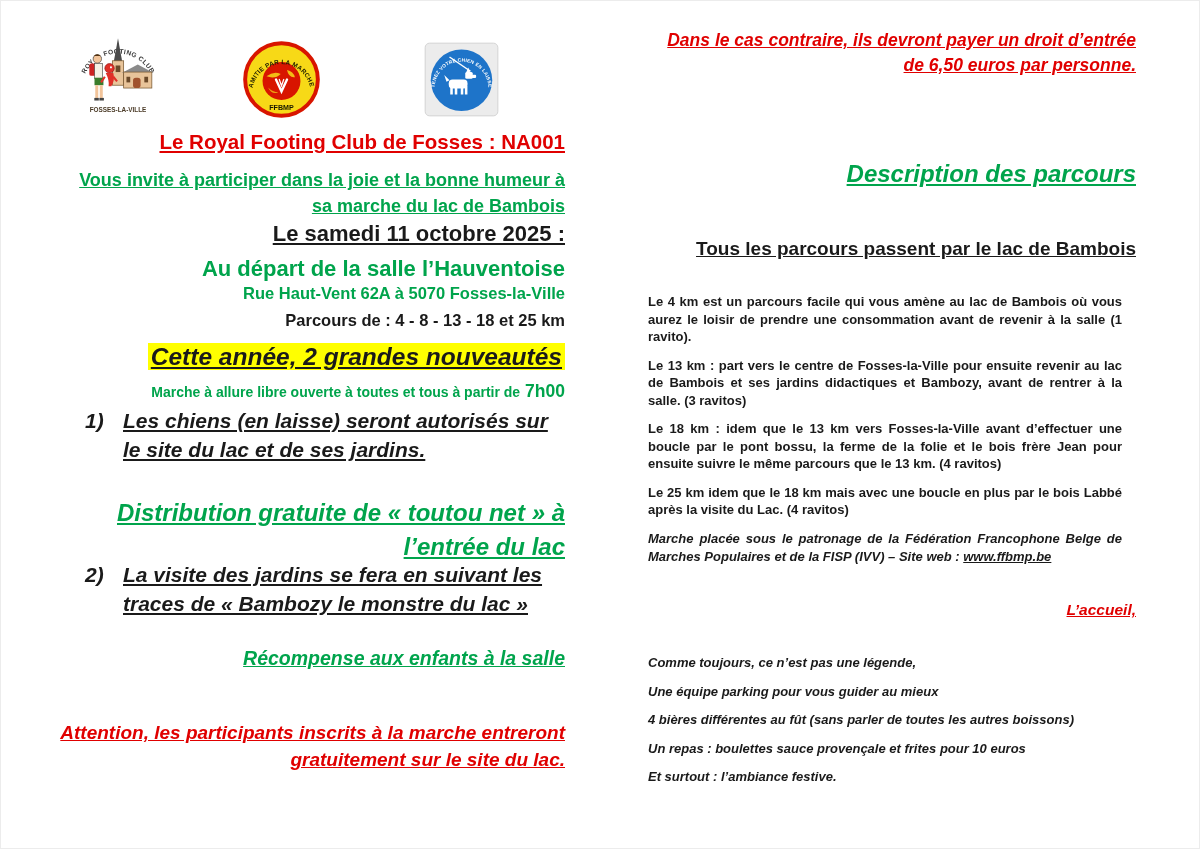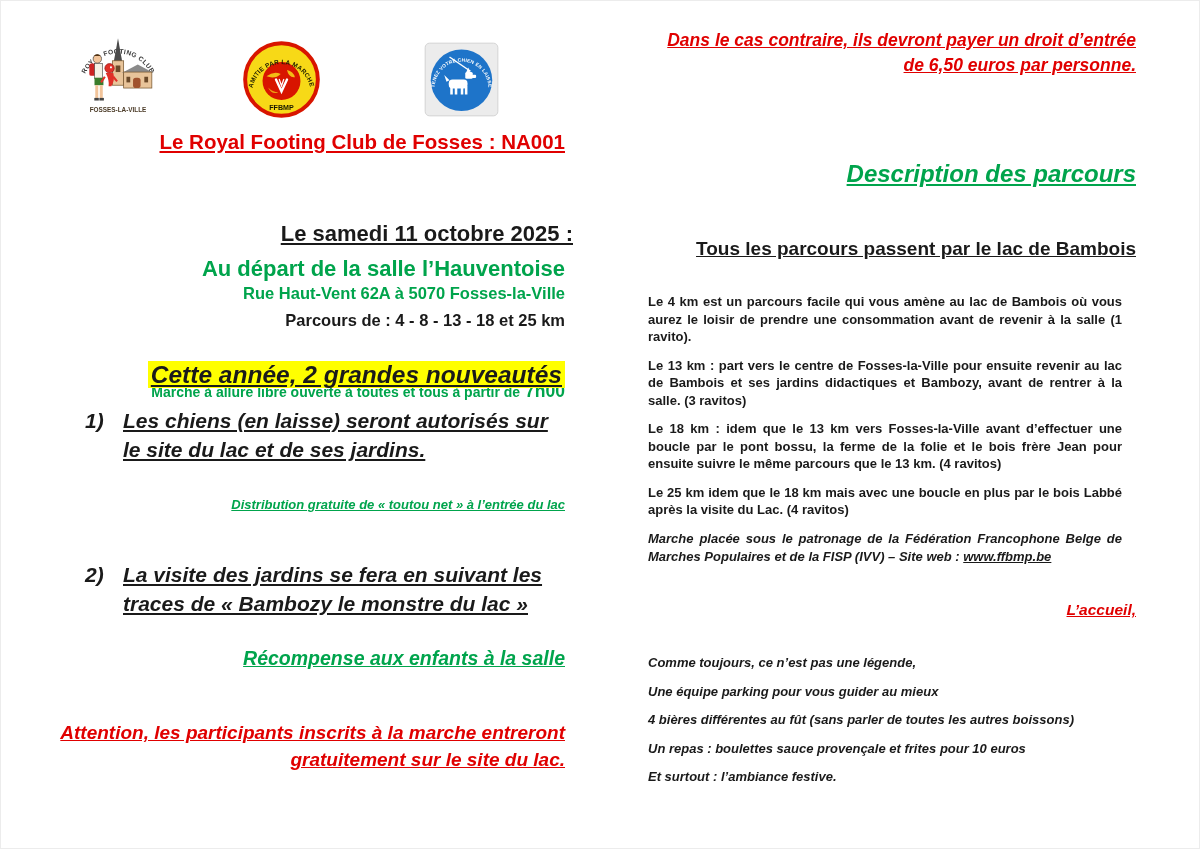--- a/index.html
+++ b/index.html
@@ -13,34 +13,34 @@
   .red{color:#e00000;}
   .green{color:#00a44c;}
   .u{text-decoration:underline;}
   .i{font-style:italic;}
   .col-left{position:absolute;left:55px;top:0;width:510px;height:849px;}
   .col-right{position:absolute;left:648px;top:0;width:488px;height:849px;}
 
   
   .l-title{top:130px;left:0;width:510px;font-size:20.5px;}
   .l-invite{top:167px;left:0;width:510px;font-size:18px;line-height:1.45;}
-  .l-date{top:221px;left:8px;width:510px;font-size:22px;}
+  .l-date{top:221px;left:0;width:510px;font-size:22px;}
   .l-venue{top:256px;left:0;width:510px;font-size:22px;}
   .l-address{top:284px;left:0;width:510px;font-size:16.5px;}
   .l-distances{top:311px;left:0;width:510px;font-size:16.5px;}
   .l-start{top:339px;left:0;width:510px;font-size:14px;margin-top:42px;}
   .l-start .time{font-size:17.5px;margin-left:5px;}
-  .l-highlight{top:361px;left:0;width:510px;font-size:24.5px;}
+  .l-highlight{top:343px;left:0;width:510px;font-size:24.5px;}
   .l-highlight span{background:#ffff00;padding:0 3px;}
   .list-row{left:0;width:510px;display:flex;font-size:21px;line-height:1.38;}
   .list-row .num{width:38px;margin-left:30px;flex:0 0 auto;}
   .list-row .txt{width:438px;}
   .row1{top:407px;}
   .row2{top:561px;}
-  .l-note1{top:496px;left:0;width:510px;font-size:13px;line-height:1.4;}
+  .l-note1{top:496px;left:0;width:510px;font-size:24px;line-height:1.4;}
   .l-note2{top:647px;left:0;width:510px;font-size:19.5px;}
   .l-warning{top:720px;left:0;width:510px;font-size:19px;line-height:1.42;}
 
   
   .r-fee{top:28px;left:0;width:488px;font-size:17.5px;line-height:1.4;}
   .r-sectitle{top:160px;left:0;width:488px;font-size:24px;}
   .r-subtitle{top:238px;left:0;width:488px;font-size:19px;}
   .r-paras{top:293px;left:0;width:474px;}
   .r-paras p{margin:0 0 11px 0;font-size:13px;line-height:1.35;text-align:justify;}
   .r-paras p.patronage{font-style:italic;}
@@ -139,20 +139,21 @@
           <rect x="41" y="60" width="3.4" height="10"></rect>
           <rect x="49" y="60" width="3.4" height="10"></rect>
           <rect x="54.5" y="59" width="3.4" height="11"></rect>
           <polygon points="34,51 27,44 30,53"></polygon>
           <path d="M62,39 L34,20" stroke="#ffffff" stroke-width="2" fill="none"></path>
         </g>
       </svg>
     </div>
 
     <div class="abs c red u l-title">Le Royal Footing Club de Fosses : NA001</div>
+    <div class="abs c green u l-invite">Vous invite à participer dans la joie et la bonne humeur à sa marche du lac de Bambois</div>
     <div class="abs c u l-date">Le samedi 11 octobre 2025 :</div>
     <div class="abs c green l-venue">Au départ de la salle l’Hauventoise</div>
     <div class="abs c green l-address">Rue Haut-Vent 62A à 5070 Fosses-la-Ville</div>
     <div class="abs c l-distances">Parcours de : 4 - 8 - 13 - 18 et 25 km</div>
     <div class="abs c green l-start">
       <span>Marche à allure libre ouverte à toutes et tous à partir de</span><span class="time">7h00</span>
     </div>
 
     <div class="abs c i u l-highlight">
       <span>Cette année, 2 grandes nouveautés</span>

